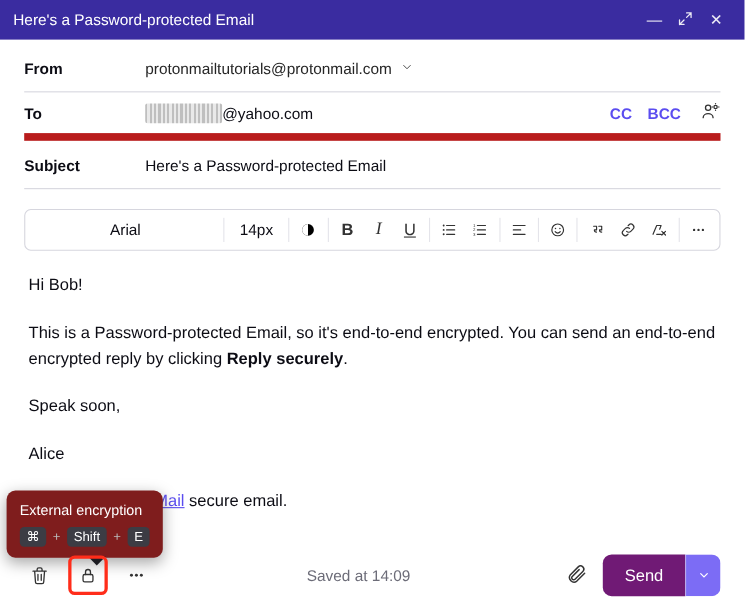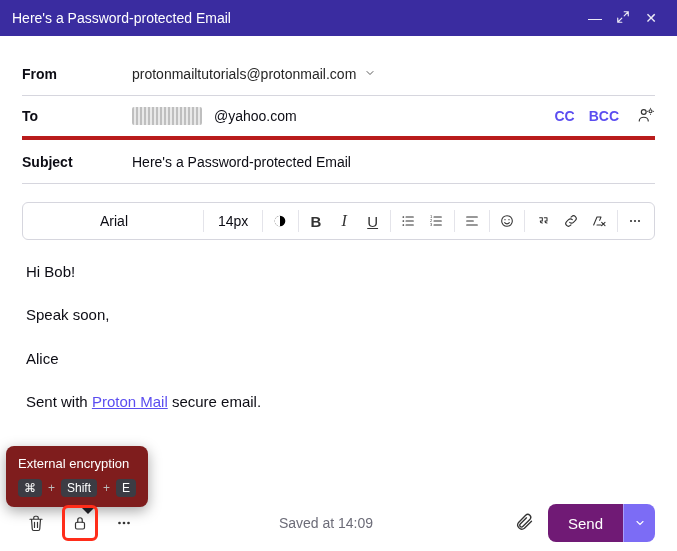--- a/index.html
+++ b/index.html
@@ -1,28 +1,28 @@
 <!DOCTYPE html>
 <html><head>
 <meta charset="utf-8">
 <style>
   * { box-sizing: border-box; margin: 0; padding: 0; }
   html, body { width: 677px; height: 551px; font-family: -apple-system, BlinkMacSystemFont, "Segoe UI", Arial, sans-serif; font-size: 14px; color: #0c0c14; background:#fff; overflow:hidden; }
   .titlebar { background:#3a2ca0; color:#fff; height:36px; display:flex; align-items:center; padding:0 12px; }
   .titlebar .title { flex:1; font-size:14px; }
   .titlebar .winbtn { width:28px; text-align:center; cursor:pointer; font-size:14px; opacity:.9; }
-  .content { padding: 16px 22px 0 22px; }
-  .row { display:flex; align-items:center; border-bottom:4px solid #b91c1c; min-height:44px; }
+  .content { padding: 4px 22px 0 22px; }
+  .row { display:flex; align-items:center; border-bottom:7px solid #b91c1c; min-height:44px; }
   .row.from { border-bottom:1px solid #d6d6de; }
   .label { width:110px; font-weight:600; color:#0c0c14; }
   .fieldarea { flex:1; display:flex; align-items:flex-end; gap:8px; }
   .from-email { color:#262626; }
   .chev { font-size:12px; color:#666; cursor:pointer; }
   .to-wrap { display:flex; align-items:center; width:100%; }
-  .to-chip { display:flex; align-items:center; gap:12px; }
+  .to-chip { display:flex; align-items:center; gap:0; }
   .blur { width:70px; height:18px; background: repeating-linear-gradient(90deg,#bfbfbf 0 2px,#e9e9e9 2px 4px); filter: blur(0.5px); border-radius:2px; }
   .cc, .bcc { color:#5b4df0; font-weight:700; cursor:pointer; margin-left:6px; }
   .contacts-icon { margin-left:10px; cursor:pointer; }
   .subject-row { border-bottom:1px solid #d6d6de; }
   .subject-text { font-size:14px; }
   .spacer-top { height:14px; }
   .toolbar { border:1px solid #d6d6de; border-radius:6px; height:38px; display:flex; align-items:center; padding:0 6px; gap:2px; margin-top:4px;text-align:center; }
   .tb-font { flex:0 0 auto; padding:0 10px; min-width:170px; }
   .tb-div { width:1px; height:22px; background:#e4e4ea; margin:0 2px; }
   .tb-size { padding:0 10px; }
@@ -184,20 +184,23 @@
         <svg viewBox="0 0 24 24">
           <circle cx="6" cy="12" r="1.6" fill="#333"></circle>
           <circle cx="12" cy="12" r="1.6" fill="#333"></circle>
           <circle cx="18" cy="12" r="1.6" fill="#333"></circle>
         </svg>
       </div>
   </div>
 
   <div class="body">
     <p>Hi Bob!</p>
+    <p>
+      <span>This is a Password-protected Email, so it's end-to-end encrypted. You can send an end-to-end encrypted reply by clicking </span><strong>Reply securely</strong><span>.</span>
+    </p>
     <p>Speak soon,</p>
     <p>Alice</p>
     <p>
       <span>Sent with </span><a href="#">Proton Mail</a><span> secure email.</span>
     </p>
   </div>
 
 </div>
 
 <div class="tooltip-wrap">

